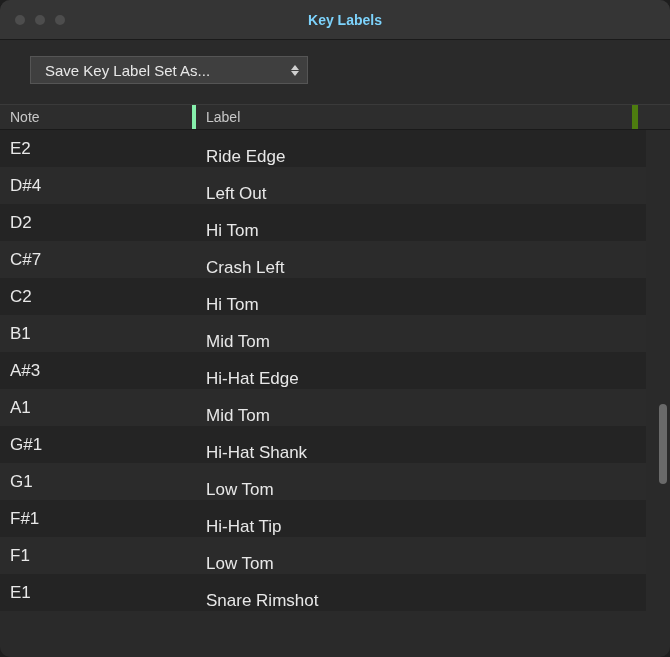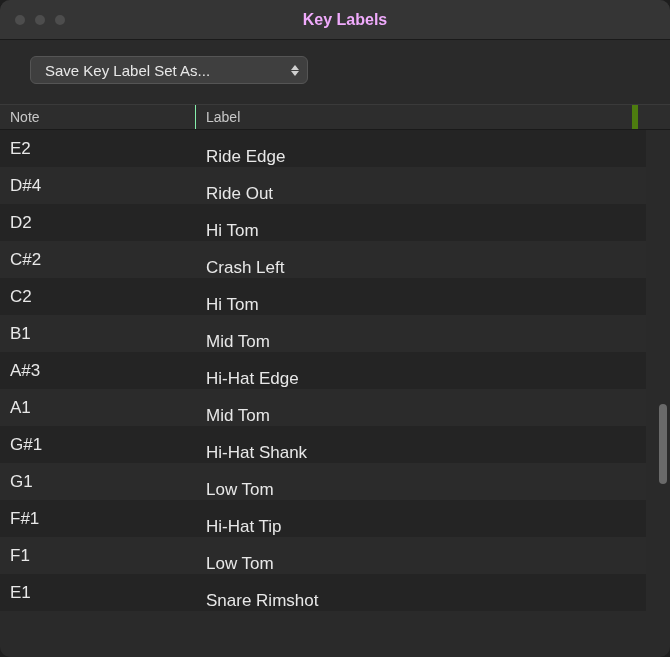--- a/index.html
+++ b/index.html
@@ -43,35 +43,35 @@
       width: 12px;
       height: 12px;
       border-radius: 50%;
       background: #4d4d4d;
       border: 0.5px solid rgba(0,0,0,0.3);
     }
     .title {
       flex: 1;
       text-align: center;
       font-weight: 600;
-      font-size: 16px;
-      color: #f0abfc;
+      font-size: 14px;
+      color: #7dd3fc;
       padding-left: 20px;
     }
     .toolbar {
       padding: 16px 30px 20px 30px;
       background: #2a2a2a;
     }
     .dropdown {
       display: inline-flex;
       align-items: center;
       justify-content: space-between;
       background: #3f3f3f;
       border: 1px solid #555;
-      border-radius: 6px;
+      border-radius: 0;
       height: 28px;
       padding: 0 8px 0 14px;
       min-width: 278px;
       color: #e8e8e8;
       font-size: 15px;
       cursor: pointer;
     }
     .dropdown-arrows {
       display: flex;
       flex-direction: column;
@@ -94,21 +94,21 @@
       border-top: 1px solid #3a3a3a;
       border-bottom: 1px solid #1a1a1a;
       font-size: 14px;
       color: #c8c8c8;
       position: sticky;
       top: 0;
     }
     .th-note {
       width: 196px;
       padding: 4px 10px;
-      border-right: 1px solid #86efac;
+      border-right: 4px solid #86efac;
     }
     .th-label {
       flex: 1;
       padding: 4px 10px;
       border-right: 6px solid #4d7c0f;
     }
     .th-last {
       width: 32px;
     }
     .table-body {
@@ -180,28 +180,28 @@
       <div class="th-label">Label</div>
       <div class="th-last"></div>
     </div>
     <div class="table-body" id="table-body">
         <div class="row">
           <div class="cell-note">E2</div>
           <div class="cell-label">Ride Edge</div>
         </div>
         <div class="row">
           <div class="cell-note">D#4</div>
-          <div class="cell-label">Ride Out</div>
+          <div class="cell-label">Left Out</div>
         </div>
         <div class="row">
           <div class="cell-note">D2</div>
           <div class="cell-label">Hi Tom</div>
         </div>
         <div class="row">
-          <div class="cell-note">C#2</div>
+          <div class="cell-note">C#7</div>
           <div class="cell-label">Crash Left</div>
         </div>
         <div class="row">
           <div class="cell-note">C2</div>
           <div class="cell-label">Hi Tom</div>
         </div>
         <div class="row">
           <div class="cell-note">B1</div>
           <div class="cell-label">Mid Tom</div>
         </div>

